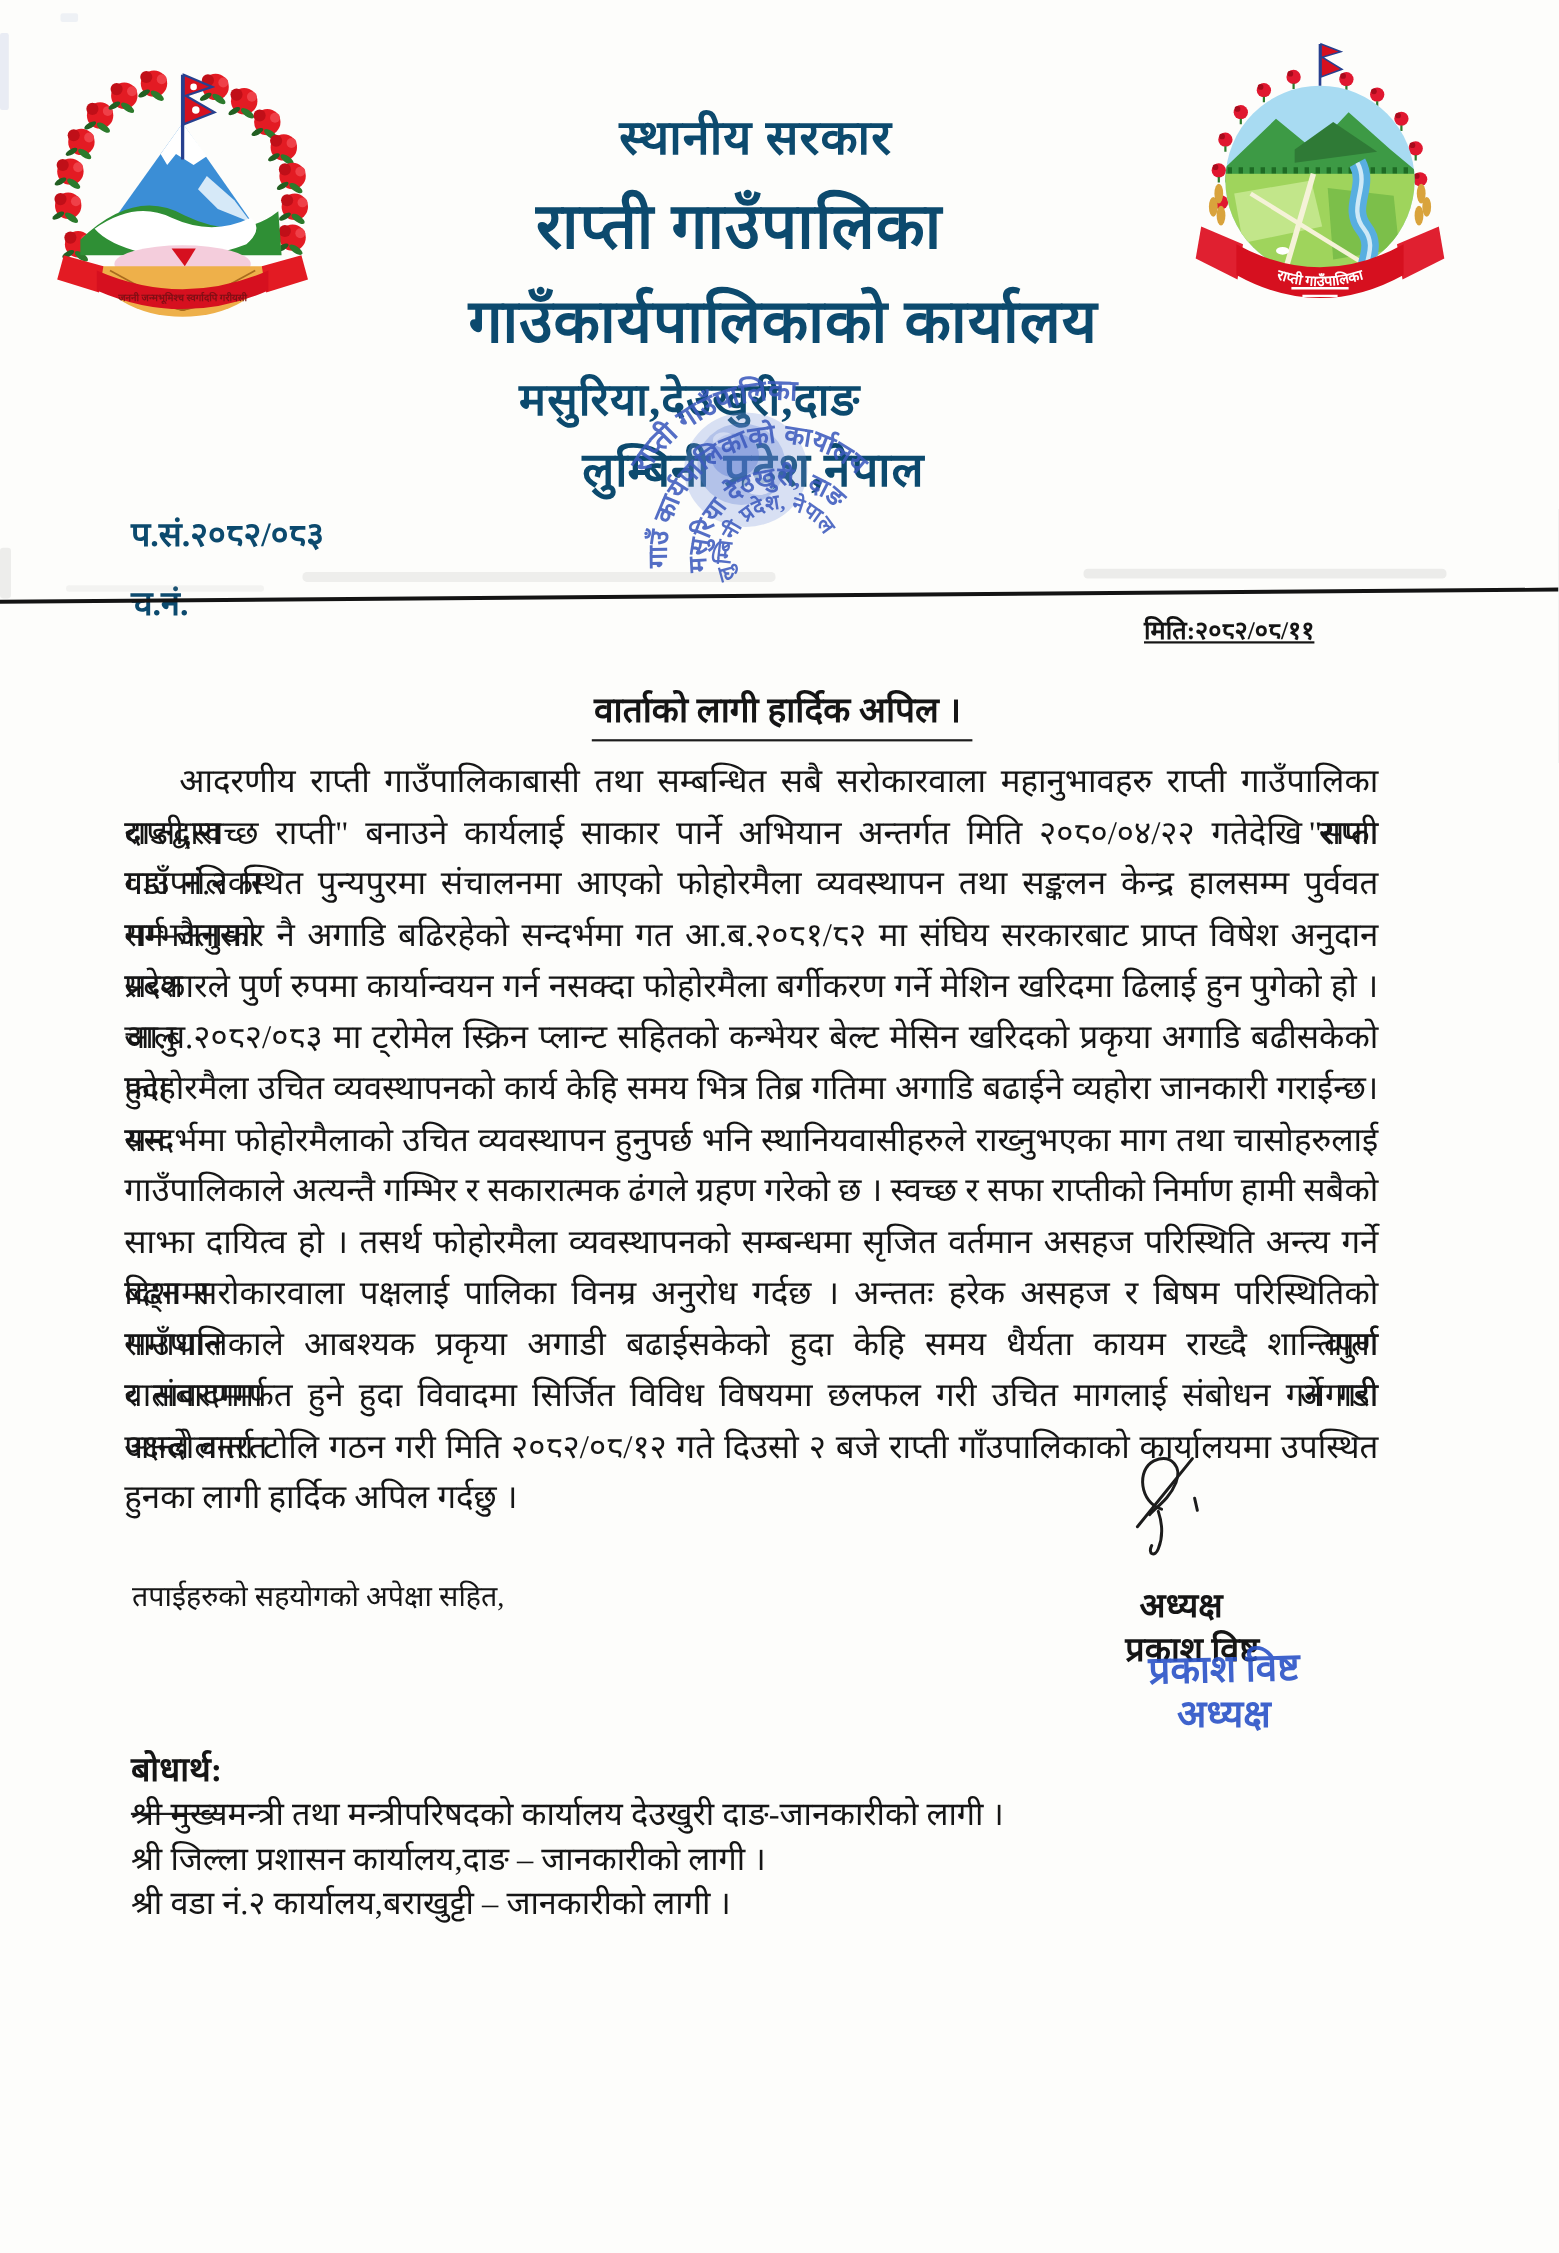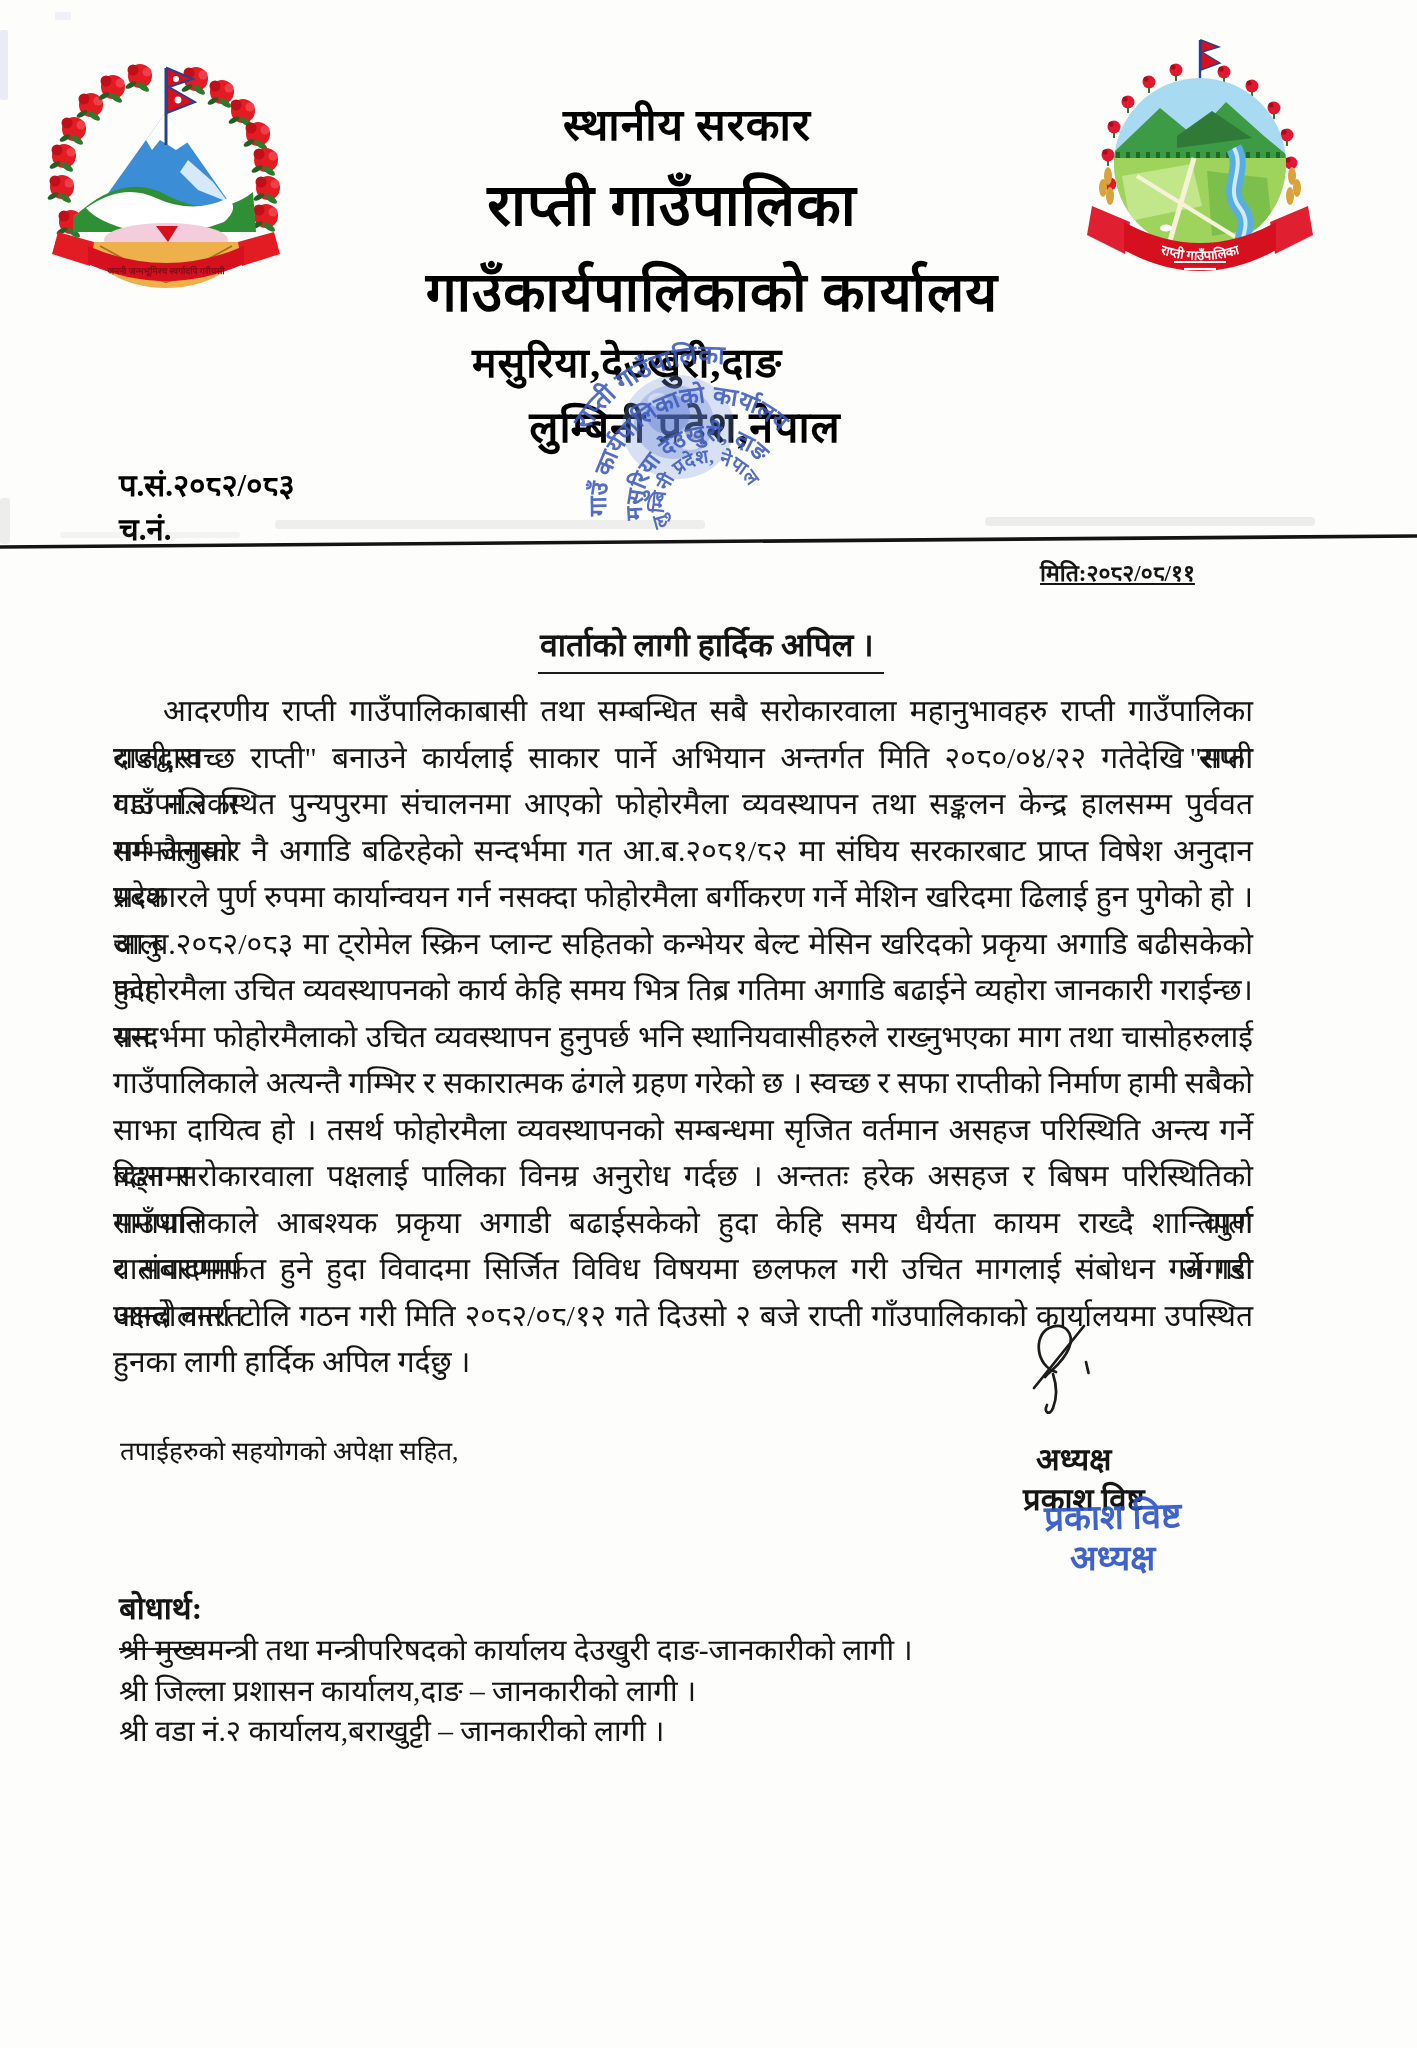--- a/index.html
+++ b/index.html
@@ -3,21 +3,21 @@
 <meta charset="utf-8">
 <style>
   html,body{margin:0;padding:0;background:#e8e8e8;}
   #page{
     position:relative;width:1417px;height:2048px;margin:0 auto;
     background:#fdfdfb;overflow:hidden;
     font-family:"Liberation Serif","DejaVu Serif",serif;
     color:#151515;
   }
   .abs{position:absolute;}
-  .red{color:#000000;}
+  .red{color:#0c4a6e;}
   .hdr{font-weight:bold;text-align:center;transform:translateX(-50%);white-space:nowrap;letter-spacing:1px;}
   .hdr1{font-size:44px;}
   .hdr2{font-size:58px;}
   .hdr3{font-size:55px;}
   .hdr4{font-size:41px;}
   .hdr5{font-size:43px;}
   .refline{font-size:31px;font-weight:bold;white-space:nowrap;}
   .dateline{font-size:23px;font-weight:bold;white-space:nowrap;text-decoration:underline;}
   .subject{
     font-size:32px;font-weight:bold;white-space:nowrap;
@@ -178,21 +178,21 @@
         <line x1="102" y1="233" x2="134" y2="233"></line>
     </g>
 
     <g>
       <line x1="118" y1="42" x2="118" y2="4" stroke="#27408f" stroke-width="2.4"></line>
       <path d="M119,4 L137,11 L120,16 L138,27 L119,34 Z" fill="#d6101f" stroke="#27408f" stroke-width="1.4"></path>
     </g>
   </svg>
 
   <div class="abs red refline" style="left:119px;top:463px;">प.सं.२०८२/०८३</div>
-  <div class="abs red refline" style="left:119px;top:507px;">च.नं.</div>
+  <div class="abs red refline" style="left:119px;top:526px;">च.नं.</div>
 
   <svg class="abs" style="left:0;top:514px;" width="1417" height="42" viewBox="0 0 1417 42">
     <rect x="275" y="6" width="430" height="9" rx="4" fill="#9a9a9a" opacity=".15"></rect>
     <rect x="985" y="3" width="330" height="9" rx="4" fill="#9a9a9a" opacity=".17"></rect>
     <rect x="60" y="18" width="180" height="6" rx="3" fill="#9a9a9a" opacity=".10"></rect>
     <line x1="0" y1="33" x2="1417" y2="22" stroke="#141414" stroke-width="3.6"></line>
   </svg>
 
   <svg class="abs" style="left:540px;top:322px;" width="330" height="330" viewBox="0 0 330 330">
 

